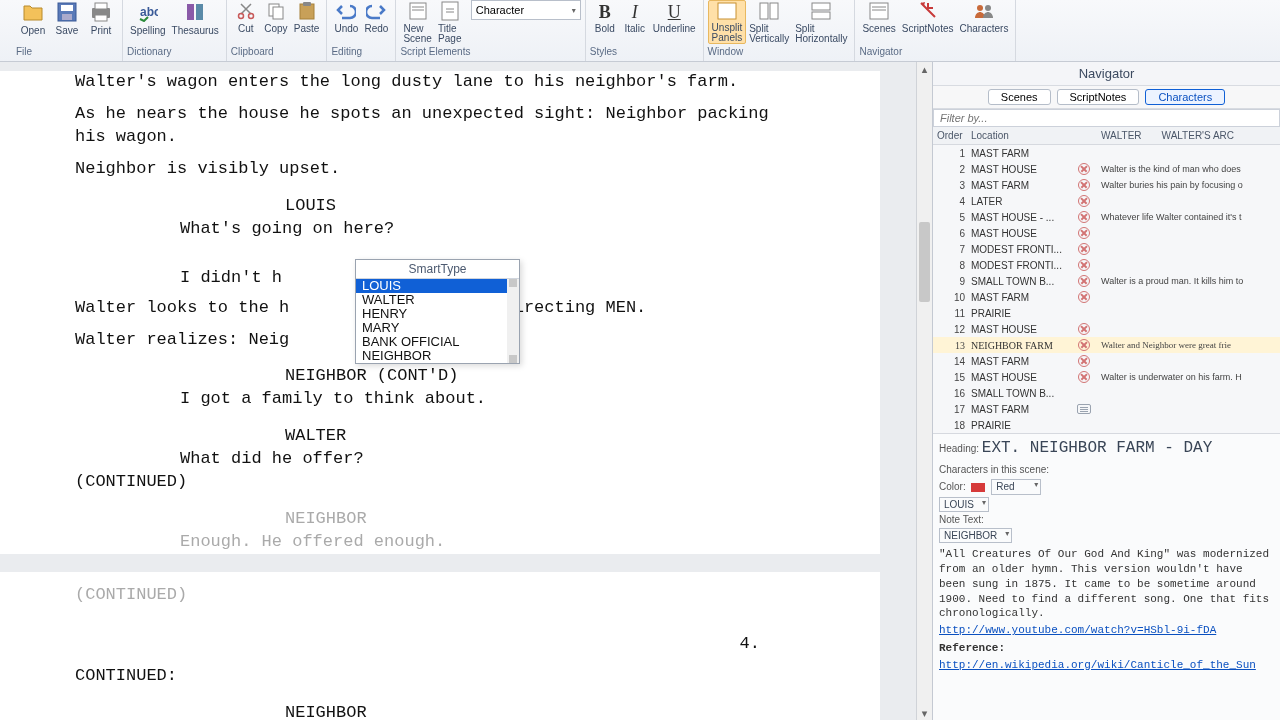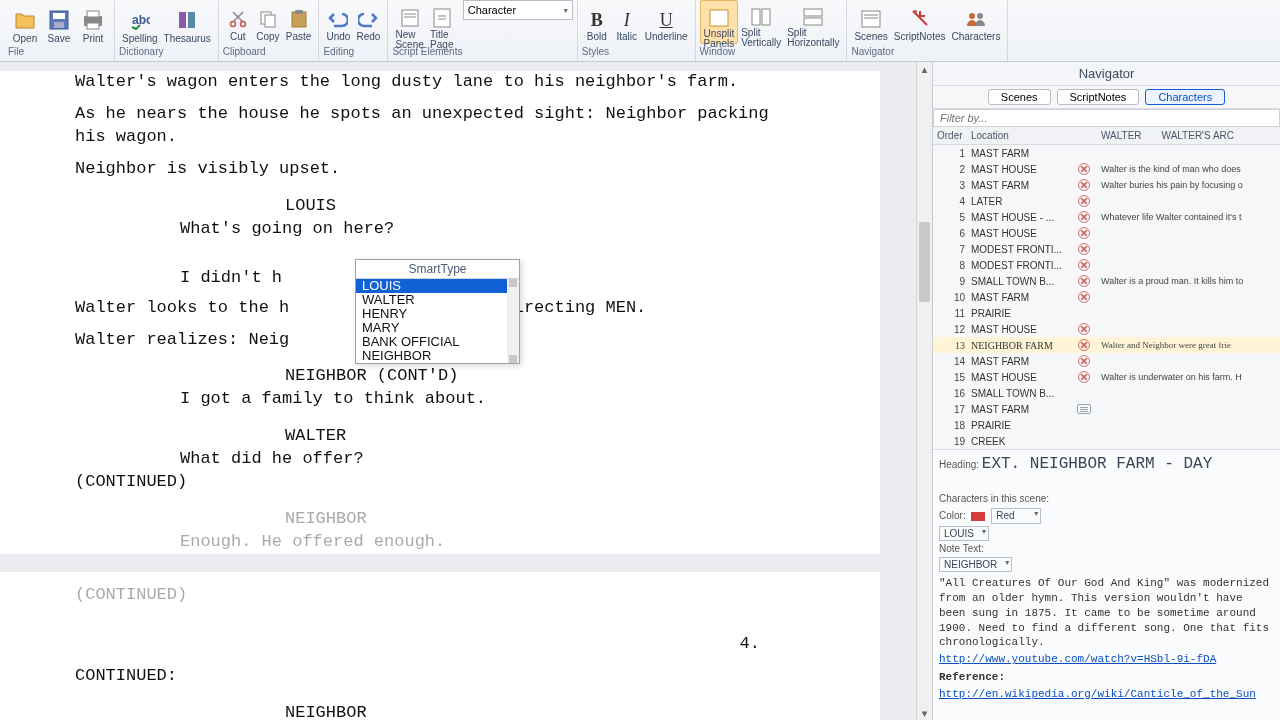--- a/index.html
+++ b/index.html
@@ -1,24 +1,24 @@
 <!DOCTYPE html>
 <html><head>
 <meta charset="utf-8">
 <style>
 * { margin: 0; padding: 0; box-sizing: border-box; }
 body { font-family: 'Segoe UI', Tahoma, sans-serif; font-size: 11px; background: #fff; overflow: hidden; width: 1280px; height: 720px; position: relative; }
 
 
 .ribbon { height: 62px; background: linear-gradient(#f8f9fb,#eef1f6); border-bottom: 1px solid #c6cbd4; display: flex; position: relative; }
 .ribbon-group { display: flex; flex-direction: column; align-items: center; border-right: 1px solid #d5d9e0; padding: 0 4px; position: relative; }
-.ribbon-group.first { padding-left: 8px; }
+.ribbon-group.first { padding-left: 16px; }
 .ribbon-btns { display: flex; height: 44px; align-items: flex-start; }
 .ribbon-btn { display: flex; flex-direction: column; align-items: center; justify-content: flex-start; padding: 0 3px; cursor: pointer; height: 44px; }
-.ribbon-btn .ic { width: 24px; height: 22px; margin-top: 8px; display: flex; align-items: center; justify-content: center; }
+.ribbon-btn .ic { width: 24px; height: 22px; margin-top: 0; display: flex; align-items: center; justify-content: center; }
 .ribbon-btn .ic.big { width: 28px; height: 24px; }
 .ribbon-btn span { font-size: 10px; color: #3a4a63; margin-top: 2px; line-height: 1; }
 .ribbon-group-label { font-size: 10px; color: #5a6b85; padding: 2px 0 0; width: 100%; }
 
 
 svg { display: block; }
 
 
 .main { position: absolute; top: 62px; left: 0; right: 0; bottom: 0; display: flex; }
 .editor-wrap { flex: 1; position: relative; background: #eaecef; display: flex; justify-content: flex-end; }
@@ -520,30 +520,24 @@
             <div class="note-ic"></div>
           </div>
           <div class="arc"></div>
         </div>
         <div class="nav-row">
           <div class="ord">18</div>
           <div class="loc">PRAIRIE</div>
           <div class="icn"></div>
           <div class="arc"></div>
         </div>
-        <div class="nav-row">
-          <div class="ord">19</div>
-          <div class="loc">CREEK</div>
-          <div class="icn"></div>
-          <div class="arc"></div>
-        </div>
       </div>
     <div class="nav-detail">
       <div><span class="lbl">Heading:</span> <span style="font-family:'Courier New';font-size:16px">EXT. NEIGHBOR FARM - DAY</span></div>
-      <div style="margin-top:16px"><span class="lbl">Characters in this scene:</span></div>
+      <div style="margin-top:3px"><span class="lbl">Characters in this scene:</span></div>
       <div style="margin-top:2px">
         <span class="lbl">Color:</span>
         <span style="display:inline-block;width:14px;height:9px;background:#d63a3a;vertical-align:middle;margin:0 3px"></span>
         <span class="char-dropdown">Red</span>
       </div>
       <div><span class="char-dropdown">LOUIS</span></div>
       <div><span class="lbl">Note Text:</span></div>
       <div><span class="char-dropdown">NEIGHBOR</span></div>
       <div class="note-body">"All Creatures Of Our God And King" was modernized from an older hymn. This version wouldn't have been sung in 1875. It came to be sometime around 1900. Need to find a different song. One that fits chronologically.</div>
       <a class="link">http://www.youtube.com/watch?v=HSbl-9i-fDA</a>

